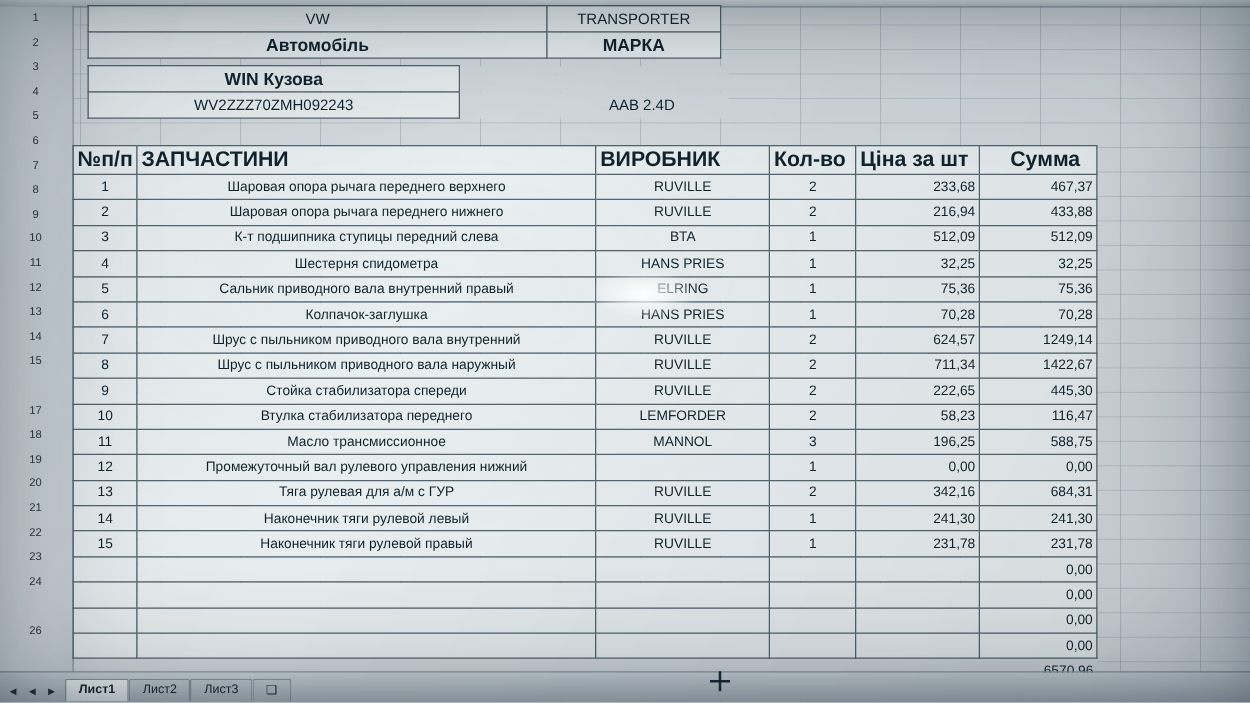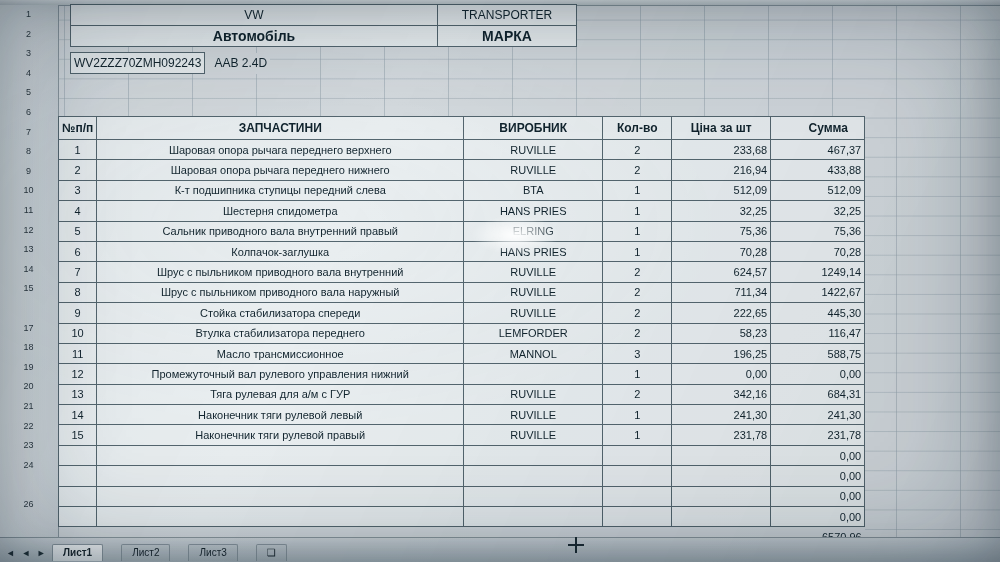--- a/index.html
+++ b/index.html
@@ -57,21 +57,21 @@
     position:absolute;left:0;width:57px;
     font-size:9px;color:#2d3a42;text-align:center;
     line-height:19.6px;height:19.6px;
   }
   
   #tabbar{
     position:absolute;left:0;bottom:0;width:1000px;height:24px;
     background:linear-gradient(#cdd5da,#aeb9c0);
     border-top:1px solid #8a979f;
   }
-  #tabs{position:absolute;left:52px;bottom:1px;display:flex;gap:18px;}
+  #tabs{position:absolute;left:52px;bottom:1px;display:flex;gap:0;}
   .tab{
     font-size:10px;color:#17242c;padding:2px 10px 3px 10px;
     background:linear-gradient(#c3ccd2,#aab5bc);
     border:1px solid #8a979f;border-bottom:none;
     border-radius:2px 2px 0 0;
   }
   .tab.active{background:linear-gradient(#f3f6f8,#e3e9ec);font-weight:bold;}
   #navbtns{position:absolute;left:6px;bottom:4px;font-size:9px;color:#203038;letter-spacing:2px;}
   #cursor-cross{
     position:absolute;left:568px;top:537px;width:16px;height:16px;z-index:40;
@@ -110,21 +110,21 @@
 
   
   #main{left:58px;top:116px;}
   #main td{height:19.4px;}
   #main .c-no{width:30px;}
   #main .c-name{width:360px;margin-top:32px;}
   #main .c-man{width:132px;margin-top:36px;}
   #main .c-qty{width:62px;}
   #main .c-price{width:92px;}
   #main .c-sum{width:66px;padding-left:24px;}
-  #main tr.head td{font-weight:bold;font-size:12px;text-align:center;height:22px;}
+  #main tr.head td{font-weight:bold;font-size:17px;height:22px;}
 </style>
 </head>
 <body>
 
 <div id="sheet">
   <div id="grid-bg"></div>
   <div id="colhead"></div>
   <div id="rowhead">
       <div class="rowno" style="top: 0px;">1</div>
       <div class="rowno" style="top: 19.6px;">2</div>
@@ -162,20 +162,25 @@
     </tr>
     <tr>
       <td class="ctr b big" style="width:360px">Автомобіль</td>
       <td class="ctr b big" style="width:132px">МАРКА</td>
     </tr>
   </tbody>
     </table>
 
   <table class="doc" id="hdr2">
     <tbody>
+        <tr>
+      <td class="ctr b big" style="width:290px">WIN Кузова</td>
+      <td style="width:70px;background:#d4dade;border:none"></td>
+      <td style="width:132px;background:#d4dade;border:none"></td>
+    </tr>
     <tr>
       <td class="ctr mid">WV2ZZZ70ZMH092243</td>
       <td style="background:#d4dade;border:none"></td>
       <td class="ctr mid" style="border:none;background:#d4dade">ААВ 2.4D</td>
     </tr>
   </tbody>
     </table>
 
   <table class="doc" id="main">
     <tbody id="main-body">

